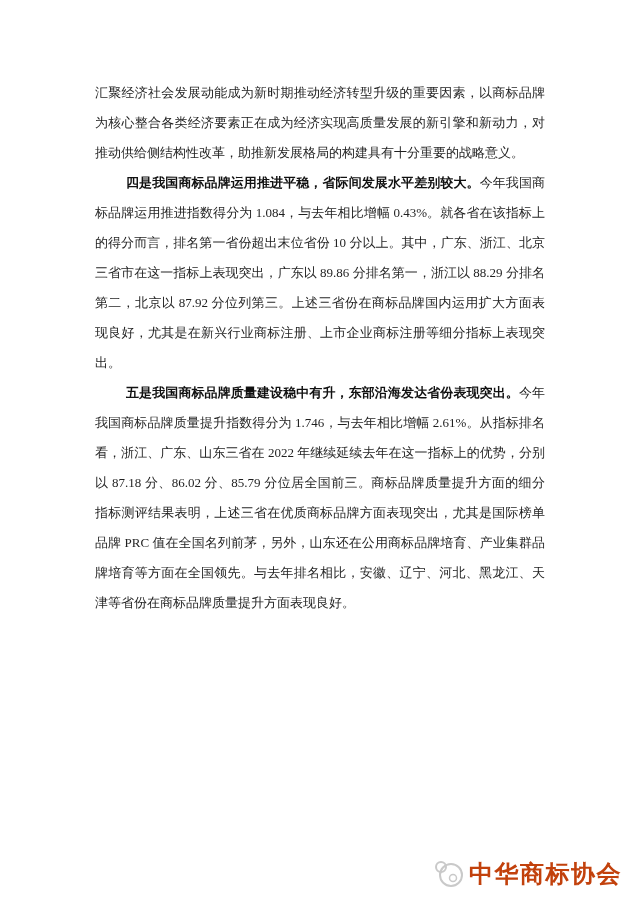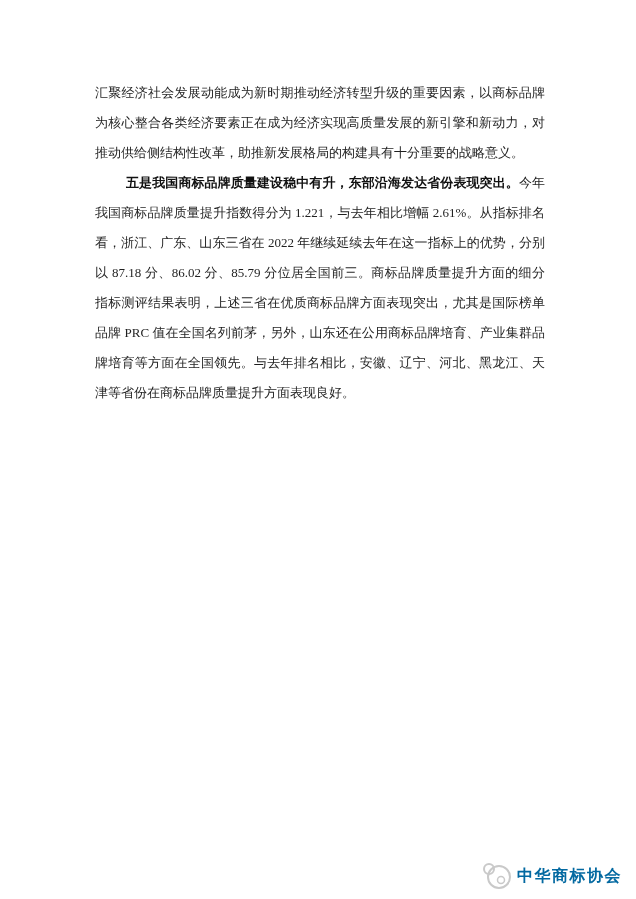--- a/index.html
+++ b/index.html
@@ -46,40 +46,41 @@
     color: #333333;
     letter-spacing: 1px;
   }
   .watermark {
     position: absolute;
     right: 14px;
     bottom: 9px;
     display: flex;
     align-items: center;
     gap: 6px;
-    color: #0369a1;
-    font-size: 16px;
+    color: #c2410c;
+    font-size: 24px;
     font-weight: bold;
     letter-spacing: 1.5px;
     user-select: none;
   }
   .watermark .logo-icon {
     display: inline-block;
     width: 30px;
     height: 28px;
   }
 </style>
 </head>
 <body>
 
 <div class="page">
 
   <div class="text-block">
     <p><span>汇聚经济社会发展动能成为新时期推动经济转型升级的重要因素，以商标品牌为核心整合各类经济要素正在成为经济实现高质量发展的新引擎和新动力，对推动供给侧结构性改革，助推新发展格局的构建具有十分重要的战略意义。</span></p>
-    <p class="indent"><span class="bold">五是我国商标品牌质量建设稳中有升，东部沿海发达省份表现突出。</span><span>今年我国商标品牌质量提升指数得分为 1.221，与去年相比增幅 2.61%。从指标排名看，浙江、广东、山东三省在 2022 年继续延续去年在这一指标上的优势，分别以 87.18 分、86.02 分、85.79 分位居全国前三。商标品牌质量提升方面的细分指标测评结果表明，上述三省在优质商标品牌方面表现突出，尤其是国际榜单品牌 PRC 值在全国名列前茅，另外，山东还在公用商标品牌培育、产业集群品牌培育等方面在全国领先。与去年排名相比，安徽、辽宁、河北、黑龙江、天津等省份在商标品牌质量提升方面表现良好。</span></p>
+    <p class="indent"><span class="bold">四是我国商标品牌运用推进平稳，省际间发展水平差别较大。</span><span>今年我国商标品牌运用推进指数得分为 1.084，与去年相比增幅 0.43%。就各省在该指标上的得分而言，排名第一省份超出末位省份 10 分以上。其中，广东、浙江、北京三省市在这一指标上表现突出，广东以 89.86 分排名第一，浙江以 88.29 分排名第二，北京以 87.92 分位列第三。上述三省份在商标品牌国内运用扩大方面表现良好，尤其是在新兴行业商标注册、上市企业商标注册等细分指标上表现突出。</span></p>
+    <p class="indent"><span class="bold">五是我国商标品牌质量建设稳中有升，东部沿海发达省份表现突出。</span><span>今年我国商标品牌质量提升指数得分为 1.746，与去年相比增幅 2.61%。从指标排名看，浙江、广东、山东三省在 2022 年继续延续去年在这一指标上的优势，分别以 87.18 分、86.02 分、85.79 分位居全国前三。商标品牌质量提升方面的细分指标测评结果表明，上述三省在优质商标品牌方面表现突出，尤其是国际榜单品牌 PRC 值在全国名列前茅，另外，山东还在公用商标品牌培育、产业集群品牌培育等方面在全国领先。与去年排名相比，安徽、辽宁、河北、黑龙江、天津等省份在商标品牌质量提升方面表现良好。</span></p>
   </div>
 
 
   <div class="watermark">
     <span class="logo-icon">
       <svg width="30" height="28" viewBox="0 0 30 28" xmlns="http://www.w3.org/2000/svg">
         <circle cx="18" cy="15" r="11" fill="none" stroke="#c9c9c9" stroke-width="2"></circle>
         <circle cx="8" cy="7" r="5" fill="none" stroke="#c9c9c9" stroke-width="2"></circle>
         <circle cx="20" cy="18" r="3.5" fill="none" stroke="#c9c9c9" stroke-width="1.5"></circle>
       </svg>

